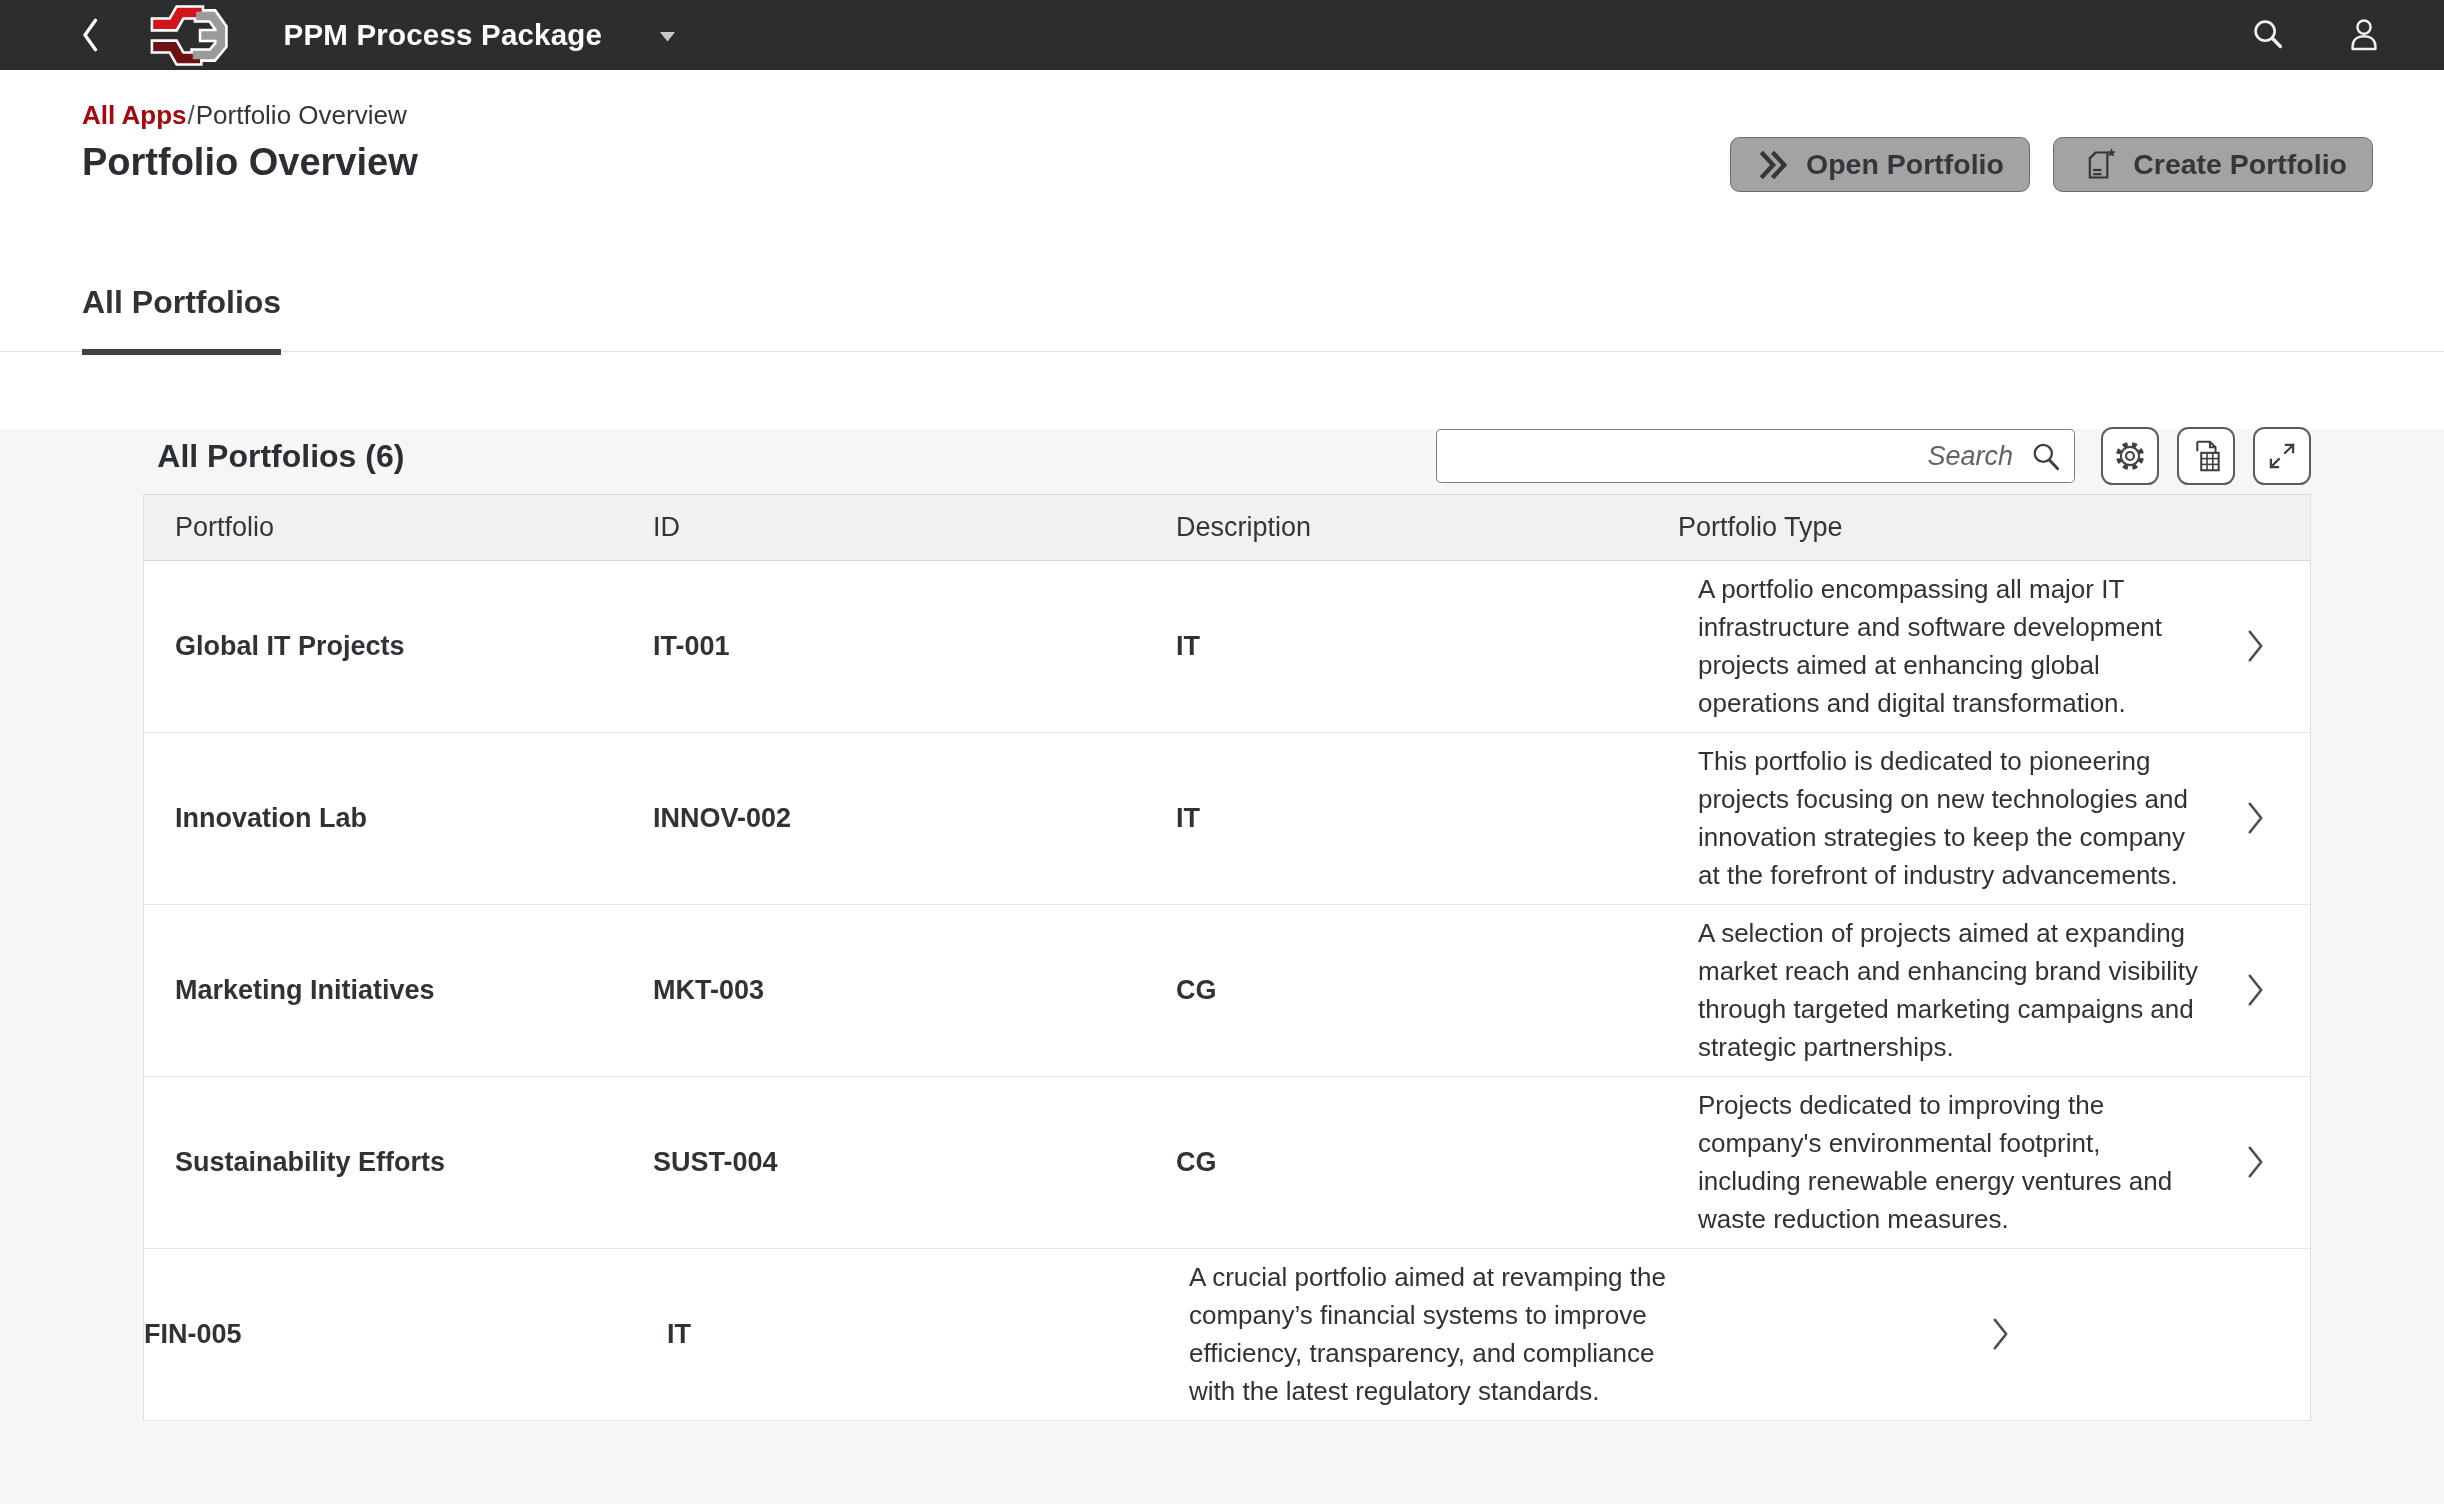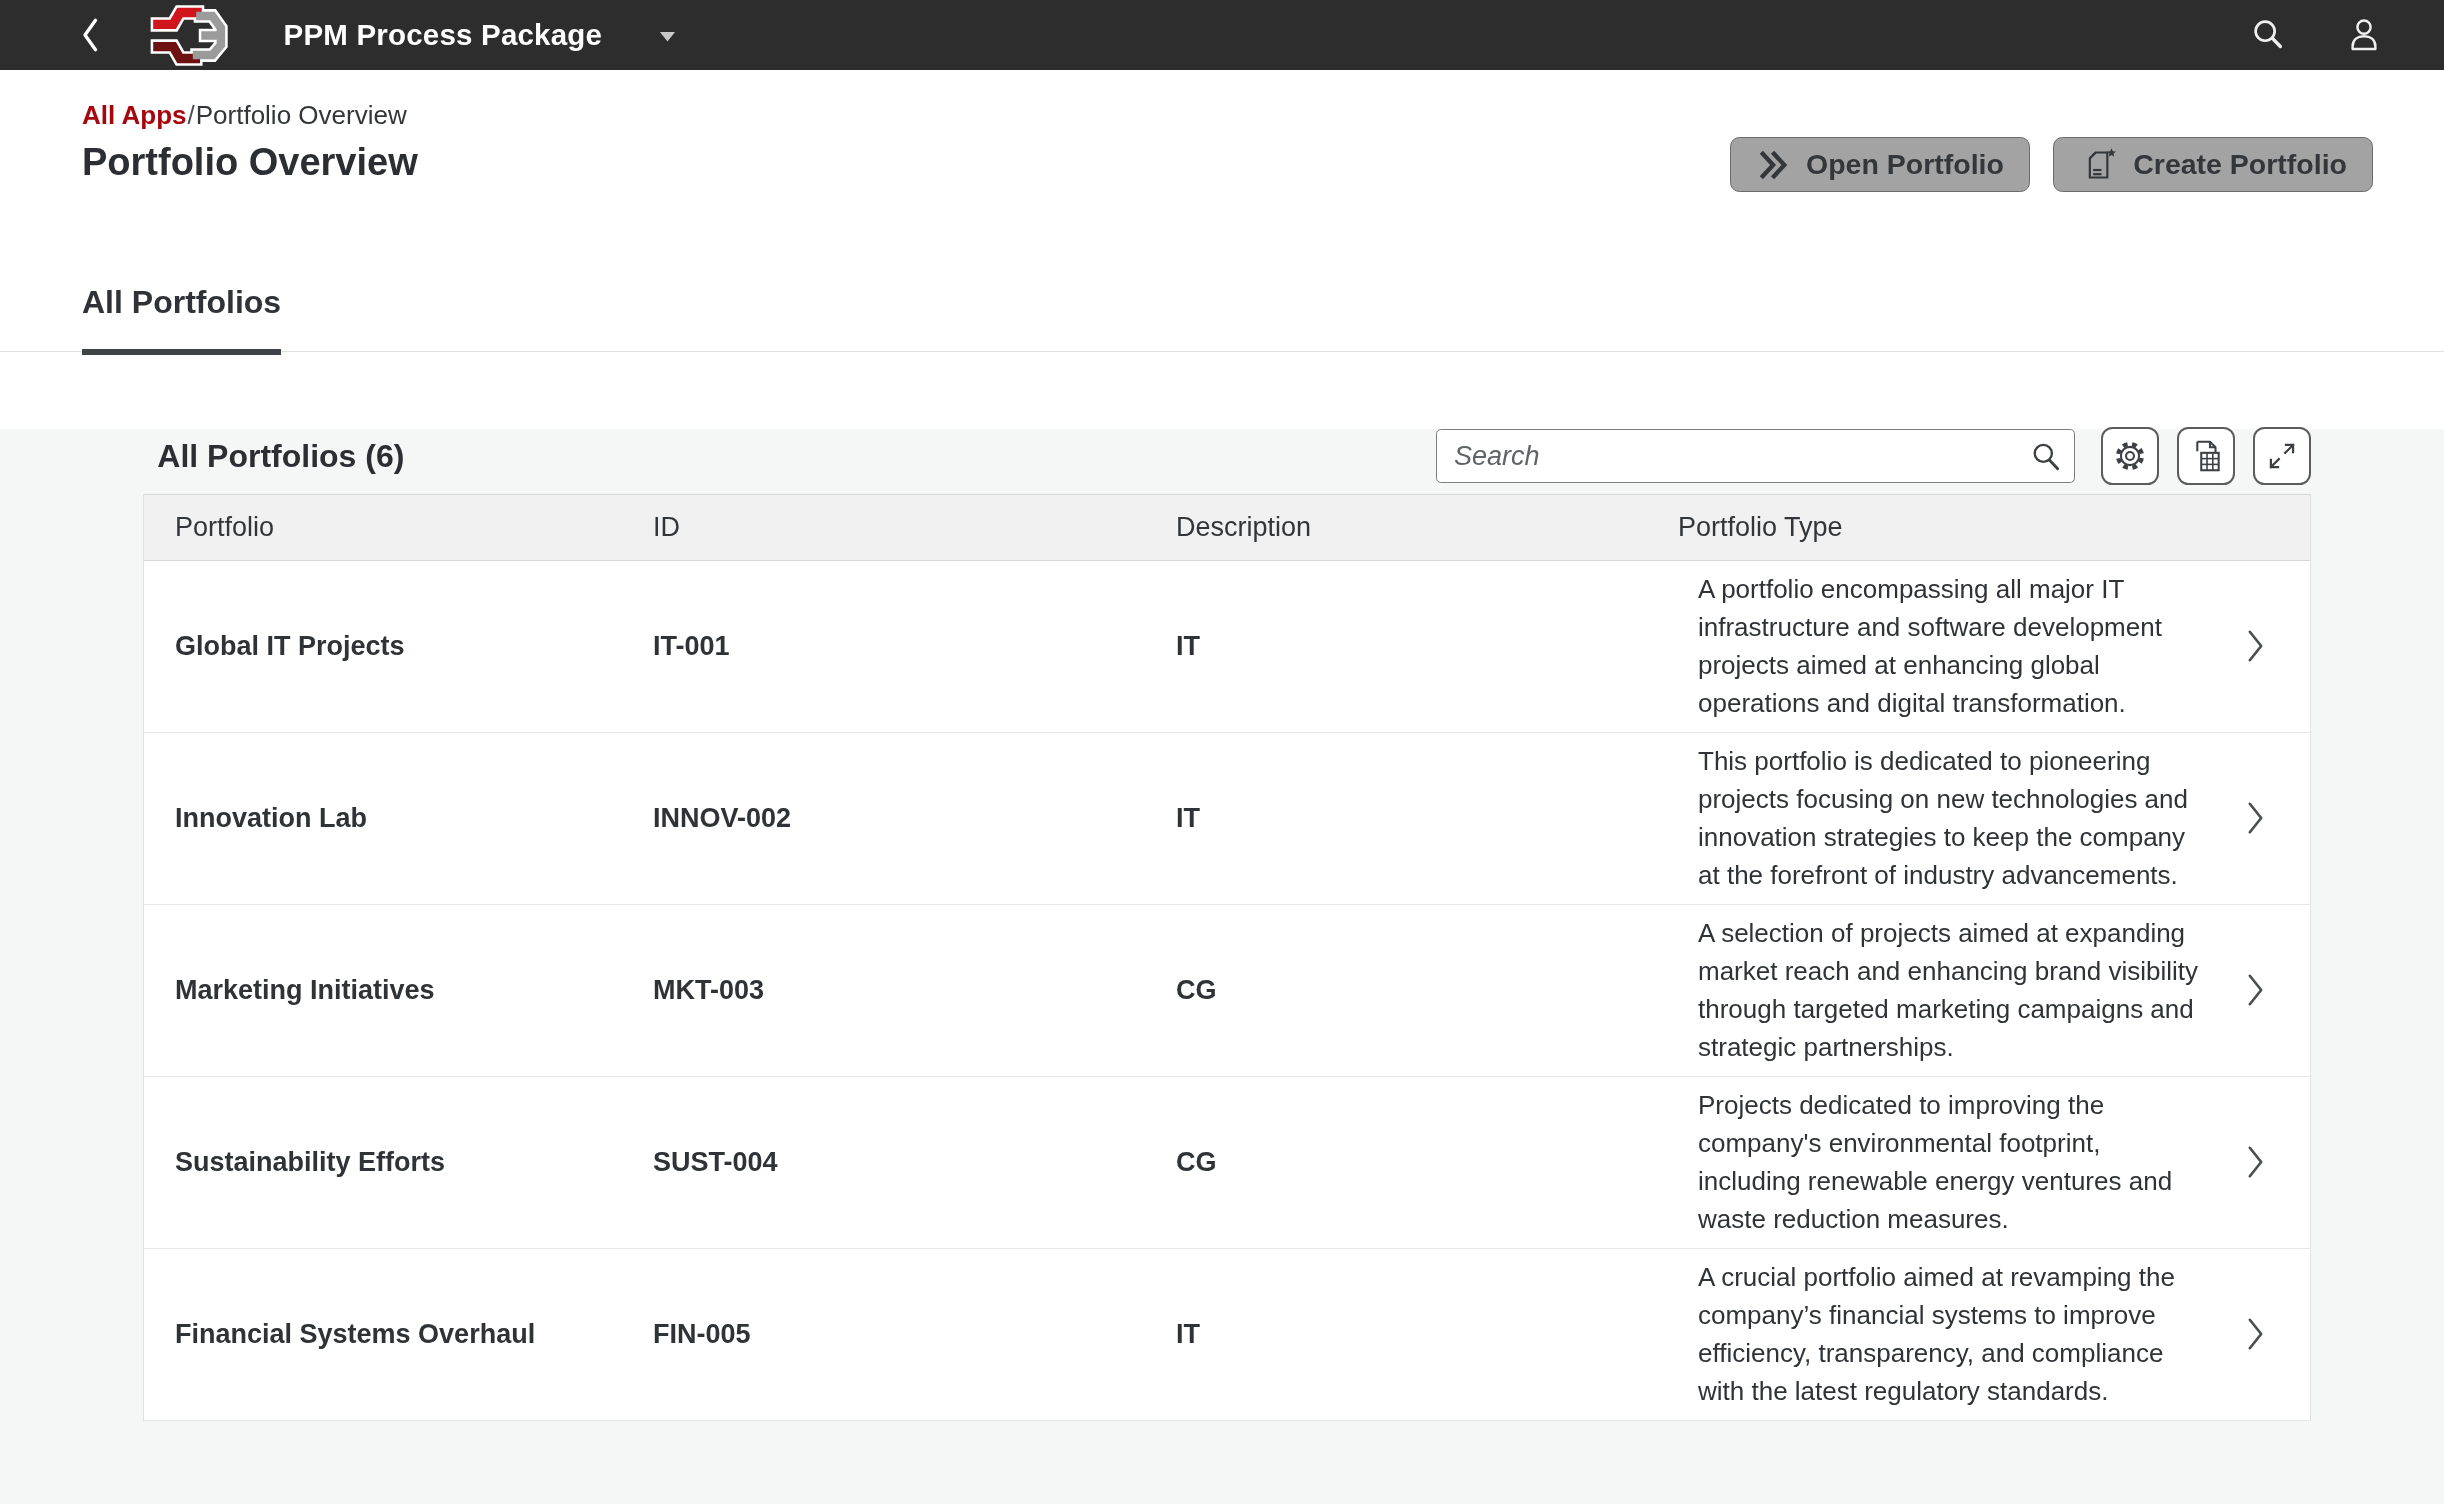--- a/index.html
+++ b/index.html
@@ -49,21 +49,21 @@
   
   .content { background: #f5f6f6; height: 1152px; padding: 0 133px 0 143px; }
   .toolbar { margin-top: 77px; height: 54px; margin-bottom: 10.5px; display: flex; align-items: center; }
   .tl-title { font-size: 32px; font-weight: bold; color: #2b2f33; flex: 1; padding-left: 14.3px; }
   .search-wrap { position: relative; width: 639px; height: 54px; margin-right: 26px; }
   .search-input {
     width: 100%; height: 100%;
     border: 1.9px solid #7e7e7e; border-radius: 4.8px;
     padding: 0 61px 0 17px;
     font-size: 27px; font-family: "Liberation Sans", sans-serif;
-    color: #8b5cf6; background: #ffffff;
+    color: #8b5cf6; background: #ffffff; text-align: right;
   }
   .search-input::placeholder { color: #5f6468; font-style: italic; opacity: 1; }
   .search-icon-in { position: absolute; right: 11.4px; top: 9.5px; pointer-events: auto; cursor: pointer; }
   .icon-btn {
     width: 58px; height: 58px; margin-left: 18px;
     border: 2.9px solid #5c5c5c; border-radius: 11.4px;
     background: #ffffff; display: flex; align-items: center; justify-content: center;
     cursor: pointer;
   }
 
@@ -278,21 +278,20 @@
       <div class="c3">CG</div>
       <div class="c4">Projects dedicated to improving the company's environmental footprint, including renewable energy ventures and waste reduction measures.</div>
       <div class="c5">
         <svg width="19" height="36" viewBox="0 0 20 38">
             <polyline points="4,4 16,19 4,34" fill="none" stroke="#4a4e52" stroke-width="2.8" stroke-linecap="round" stroke-linejoin="round"></polyline>
           </svg>
       </div>
     </div>
 
     <div class="trow">
-      <div class="c1">Financial Systems Overhaul</div>
       <div class="c2">FIN-005</div>
       <div class="c3">IT</div>
       <div class="c4">A crucial portfolio aimed at revamping the company’s financial systems to improve efficiency, transparency, and compliance with the latest regulatory standards.</div>
       <div class="c5">
         <svg width="19" height="36" viewBox="0 0 20 38">
             <polyline points="4,4 16,19 4,34" fill="none" stroke="#4a4e52" stroke-width="2.8" stroke-linecap="round" stroke-linejoin="round"></polyline>
           </svg>
       </div>
     </div>
   </div>

